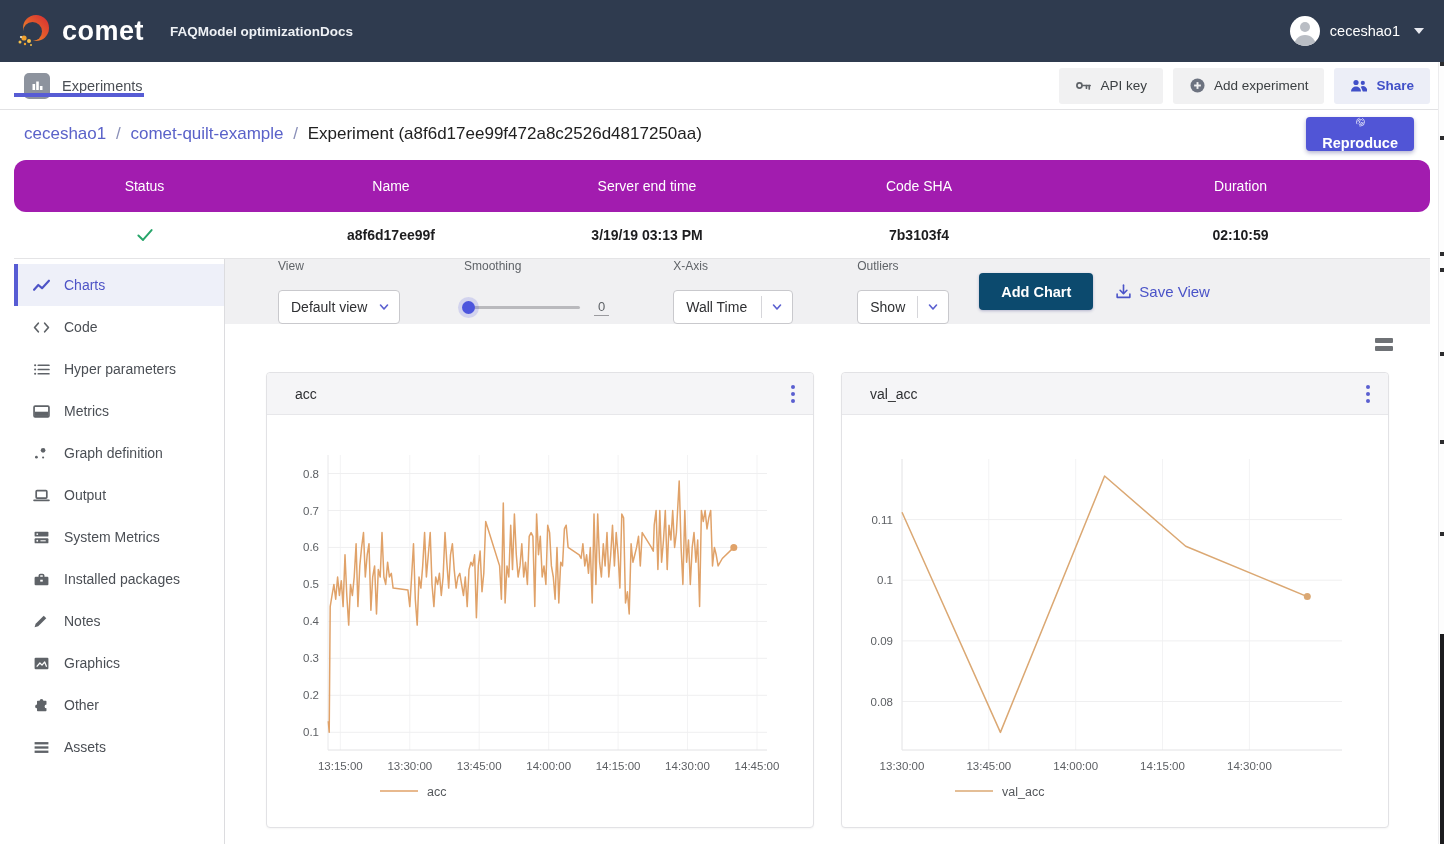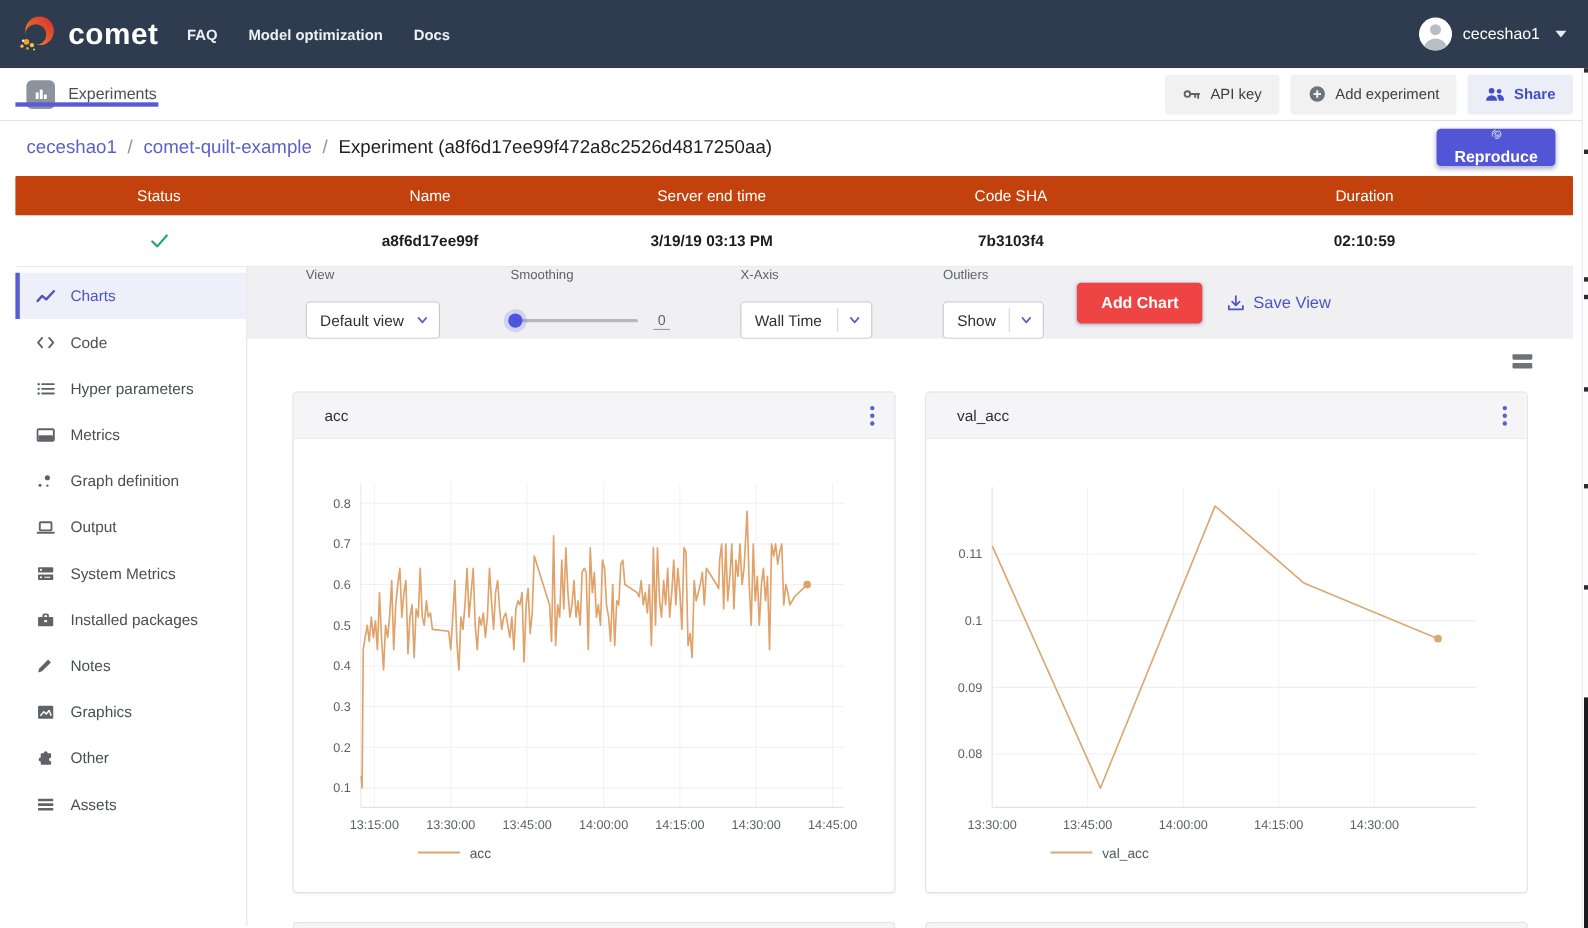--- a/index.html
+++ b/index.html
@@ -4,21 +4,21 @@
 <style>
   * { margin:0; padding:0; box-sizing:border-box; }
   html,body { width:1444px; height:844px; overflow:hidden; background:#fff;
     font-family:"Liberation Sans", sans-serif; color:#3c4043; }
   .page { position:relative; width:1444px; height:844px; }
 
   
   .topnav { height:62px; background:#2f3b4f; display:flex; align-items:center; padding:0 20px 0 14px; }
   .logo { width:40px; height:40px; margin-right:8px; }
   .brand { color:#fff; font-size:27px; font-weight:bold; letter-spacing:.5px; margin-right:26px; }
-  .navlinks { display:flex; gap:28px; }
+  .navlinks { display:flex; }
   .navlink { color:#eef1f5; font-size:13.5px; font-weight:bold; cursor:pointer; }
   .topnav-right { margin-left:auto; display:flex; align-items:center; gap:10px; }
   .avatar { width:30px; height:30px; border-radius:50%; background:#fff; display:flex; align-items:flex-end; justify-content:center; overflow:hidden; }
   .username { color:#fff; font-size:14.5px; }
   .caret { width:0; height:0; border-left:5px solid transparent; border-right:5px solid transparent; border-top:6px solid #e8eaf0; margin-left:4px; }
 
   
   .tabbar { height:48px; background:#fff; border-bottom:1px solid #e2e2e4; display:flex; align-items:center; padding:12px 14px; position:relative; }
   .exp-tab { display:flex; align-items:center; gap:12px; height:100%; padding:0 14px 0 10px; position:relative; cursor:pointer; }
   .exp-tab .underline { position:absolute; left:0; bottom:0; height:4px; width:130px; background:#575cd4; }
@@ -32,21 +32,21 @@
   .breadcrumb-bar { height:48px; display:flex; align-items:center; padding:0 30px 0 24px; }
   .breadcrumb { font-size:17px; }
   .crumb-link { color:#5a62c9; cursor:pointer; }
   .crumb-sep { color:#8a90b8; margin:0 5px; }
   .crumb-current { color:#212121; }
   .reproduce-btn { margin-left:auto; display:flex; align-items:center; gap:8px; background:#5155d6; color:#fff; border:none; border-radius:4px; height:34px; padding:0 16px; font-size:14.5px; font-weight:bold; font-family:inherit; cursor:pointer; box-shadow:0 2px 4px rgba(40,40,120,.35);flex-direction:column; }
 
   
   .run-table { margin:2px 14px 0 14px; }
   .rt-grid { display:grid; grid-template-columns:261px 232px 280px 264px 1fr; }
-  .rt-head { background:#c2410c; height:36px; border-radius:1px; }
+  .rt-head { background:#a21caf; height:52px; border-radius:12px; }
   .rt-head .cell { color:#fff; font-size:14px; display:flex; align-items:center; justify-content:center; }
   .rt-row { background:#fff; height:47px; border-bottom:1px solid #e4e4e6; }
   .rt-row .cell { display:flex; align-items:center; justify-content:center; font-size:14px; font-weight:bold; color:#1d1d1f; }
 
   
   .content-row { display:flex; margin:0 14px; height:599px; }
   .sidebar { width:211px; border-right:1px solid #dcdcdf; background:#fff; padding-top:5px; flex:none; }
   .side-item { display:flex; align-items:center; gap:14px; height:42px; padding-left:19px; font-size:14px; color:#4b4f55; cursor:pointer; position:relative; }
   .side-item svg { flex:none; }
   .side-item.active { background:#eef0f9; color:#4d53c6; }
@@ -56,21 +56,21 @@
   .controls-bar { height:65px; background:#f0f0f2; display:flex; align-items:center; padding:0 40px 0 53px; gap:0; }
   .ctl-group { margin-right:64px; }
   .ctl-label { font-size:12px; color:#5f6368; margin-bottom:17px; }
   .select-box { background:#fff; border:1px solid #c9c9cd; border-radius:4px; height:34px; display:flex; align-items:center; padding:0 10px 0 12px; font-size:14px; color:#2f3033; cursor:pointer; gap:10px; }
   .select-box .divider { width:1px; height:22px; background:#d6d6da; margin-left:2px; }
   .chev { width:10px; height:10px; flex:none; }
   .smooth-wrap { display:flex; align-items:center; gap:14px; height:34px; }
   .slider-track { width:116px; height:3px; background:#b9b9bd; border-radius:2px; position:relative; }
   .slider-thumb { position:absolute; left:-2px; top:-5px; width:13px; height:13px; border-radius:50%; background:#4c55dd; box-shadow:0 0 0 4px rgba(76,85,221,.18); cursor:pointer; }
   .smooth-value { font-size:13px; color:#5f6368; border-bottom:1px solid #9b9b9f; padding:0 4px 1px 4px; }
-  .add-chart-btn { background:#ef4444; color:#fff; border:none; border-radius:4px; height:37px; padding:0 22px; font-size:14.5px; font-weight:bold; font-family:inherit; cursor:pointer; margin-left:30px; box-shadow:0 1px 3px rgba(40,40,120,.3); }
+  .add-chart-btn { background:#0c4a6e; color:#fff; border:none; border-radius:4px; height:37px; padding:0 22px; font-size:14.5px; font-weight:bold; font-family:inherit; cursor:pointer; margin-left:30px; box-shadow:0 1px 3px rgba(40,40,120,.3); }
   .save-view { display:flex; align-items:center; gap:7px; color:#4a53c8; font-size:15px; margin-left:22px; cursor:pointer; }
 
   .charts-area { position:relative; background:#fff; padding:48px 0 0 41px; }
   .layout-toggle { position:absolute; top:14px; right:37px; width:18px; height:13px; display:flex; flex-direction:column; justify-content:space-between; cursor:pointer; }
   .layout-toggle span { display:block; height:5px; background:#6f7276; border-radius:1px; }
   .cards-row { display:flex; gap:27px; }
   .chart-card { width:548px; border:1px solid #e2e2e5; border-radius:4px; background:#fff; box-shadow:0 1px 2px rgba(0,0,0,.04); }
   .card-head { height:42px; background:#f5f5f7; border-bottom:1px solid #e7e7ea; border-radius:4px 4px 0 0; display:flex; align-items:center; padding:0 14px 0 28px; }
   .card-title { font-size:14px; color:#2f3033; }
   .kebab { margin-left:auto; display:flex; flex-direction:column; gap:3px; cursor:pointer; padding:4px; }

